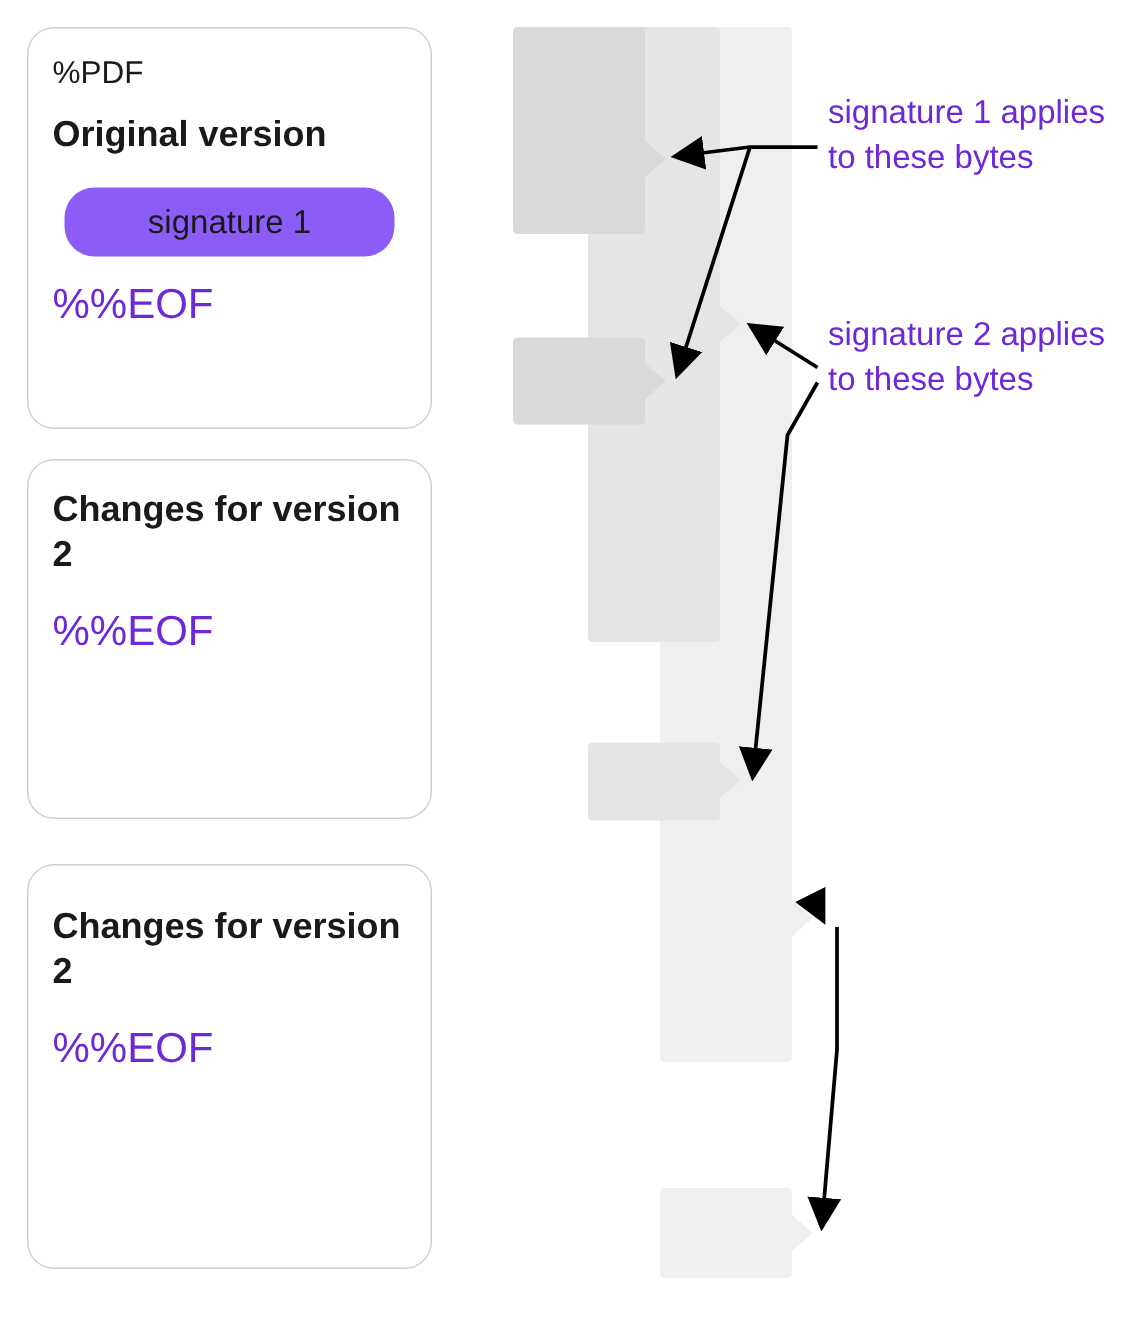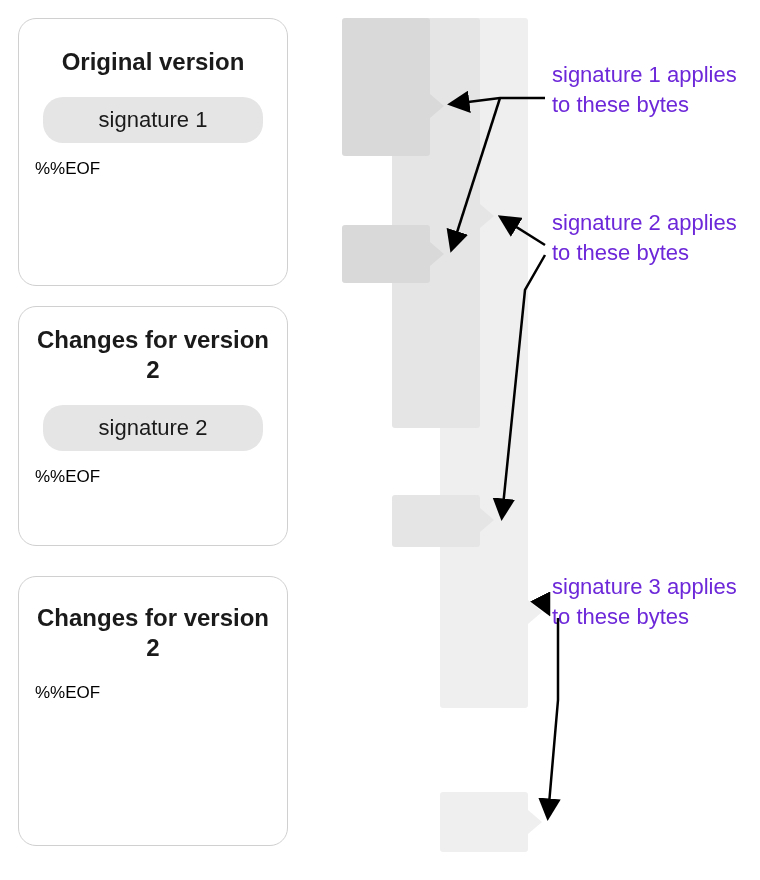--- a/index.html
+++ b/index.html
@@ -27,37 +27,36 @@
       padding: 18px 16px 14px 16px;
     }
     .box-label {
       font-size: 21px;
       color: #1a1a1a;
       margin-bottom: 14px;
     }
     .box-title {
       font-size: 24px;
       font-weight: 700;
-      text-align: center;
       color: #1a1a1a;
       margin: 10px 0 20px 0;
       line-height: 1.25;
     }
     .sig-pill {
-      background: #e5e5e5;
+      background: #8b5cf6;
       border-radius: 20px;
       padding: 10px 0;
       text-align: center;
       font-size: 22px;
       color: #1a1a1a;
       margin: 0 8px 16px 8px;
     }
     .eof {
-      font-size: 17px;
-      color: #000000;
+      font-size: 28px;
+      color: #6d28d9;
     }
     
     .bar {
       position: absolute;
       border-radius: 3px;
     }
     .bar-inner { background: #d9d9d9; }
     .bar-mid   { background: #e5e5e5; }
     .bar-outer { background: #efefef; }
     
@@ -86,28 +85,28 @@
       width: 760px; height: 880px;
       pointer-events: none;
     }
   </style>
 </head>
 <body>
 
 <div class="container">
 
   <div class="box" style="top:18px; height:268px;">
+    <div class="box-label">%PDF</div>
     <div class="box-title">Original version</div>
     <div class="sig-pill">signature 1</div>
     <div class="eof">%%EOF</div>
   </div>
 
   <div class="box" style="top:306px; height:240px;">
     <div class="box-title" style="margin-top:0;">Changes for version 2</div>
-    <div class="sig-pill">signature 2</div>
     <div class="eof">%%EOF</div>
   </div>
 
   <div class="box" style="top:576px; height:270px;">
     <div class="box-title" style="margin-top:8px;">Changes for version 2</div>
     <div class="eof">%%EOF</div>
   </div>
 
   <div class="bar bar-outer" style="left:440px; top:18px; width:88px; height:690px;"></div>
   <div class="notch notch-outer" style="left:528px; top:600px;"></div>
@@ -119,21 +118,20 @@
   <div class="bar bar-mid" style="left:392px; top:495px; width:88px; height:52px;"></div>
   <div class="notch notch-mid" style="left:480px; top:508px;"></div>
 
   <div class="bar bar-inner" style="left:342px; top:18px; width:88px; height:138px;"></div>
   <div class="notch notch-inner" style="left:430px; top:94px;"></div>
   <div class="bar bar-inner" style="left:342px; top:225px; width:88px; height:58px;"></div>
   <div class="notch notch-inner" style="left:430px; top:242px;"></div>
 
   <div class="annot" style="top:60px;">signature 1 applies to these bytes</div>
   <div class="annot" style="top:208px;">signature 2 applies to these bytes</div>
-  <div class="annot" style="top:572px;">signature 3 applies to these bytes</div>
 
   <svg class="arrows">
     <defs>
       <marker id="arrowhead" markerWidth="9" markerHeight="9" refX="7" refY="4.5" orient="auto">
         <path d="M0,0 L9,4.5 L0,9 Z" fill="#000"></path>
       </marker>
     </defs>
 
     <path d="M545 98 L500 98 L452 104" stroke="#000" stroke-width="2.5" fill="none" marker-end="url(#arrowhead)"></path>
     <path d="M500 98 L452 248" stroke="#000" stroke-width="2.5" fill="none" marker-end="url(#arrowhead)"></path>

